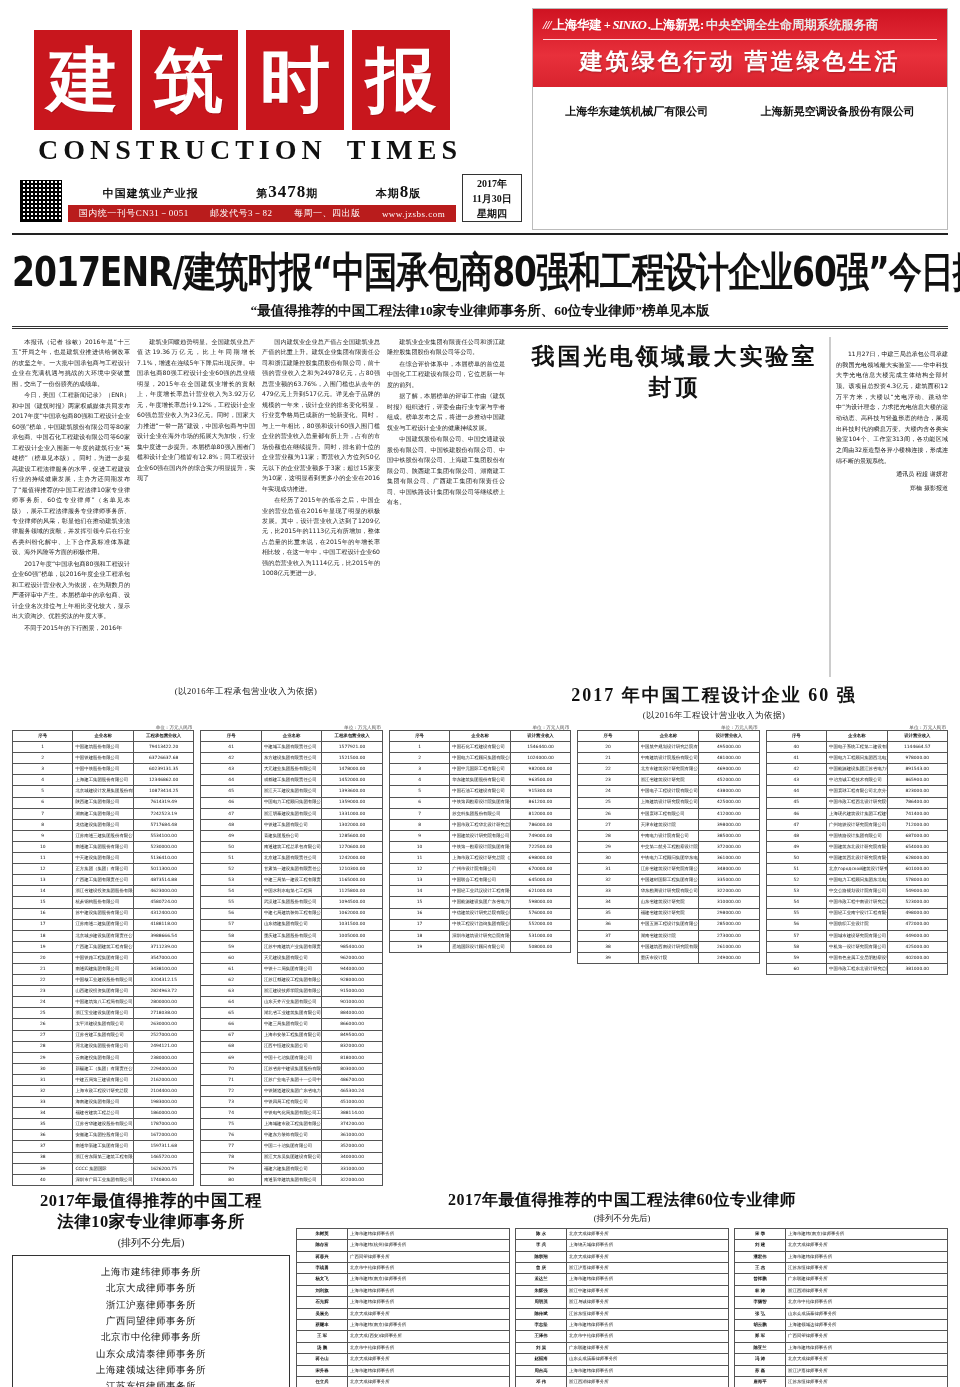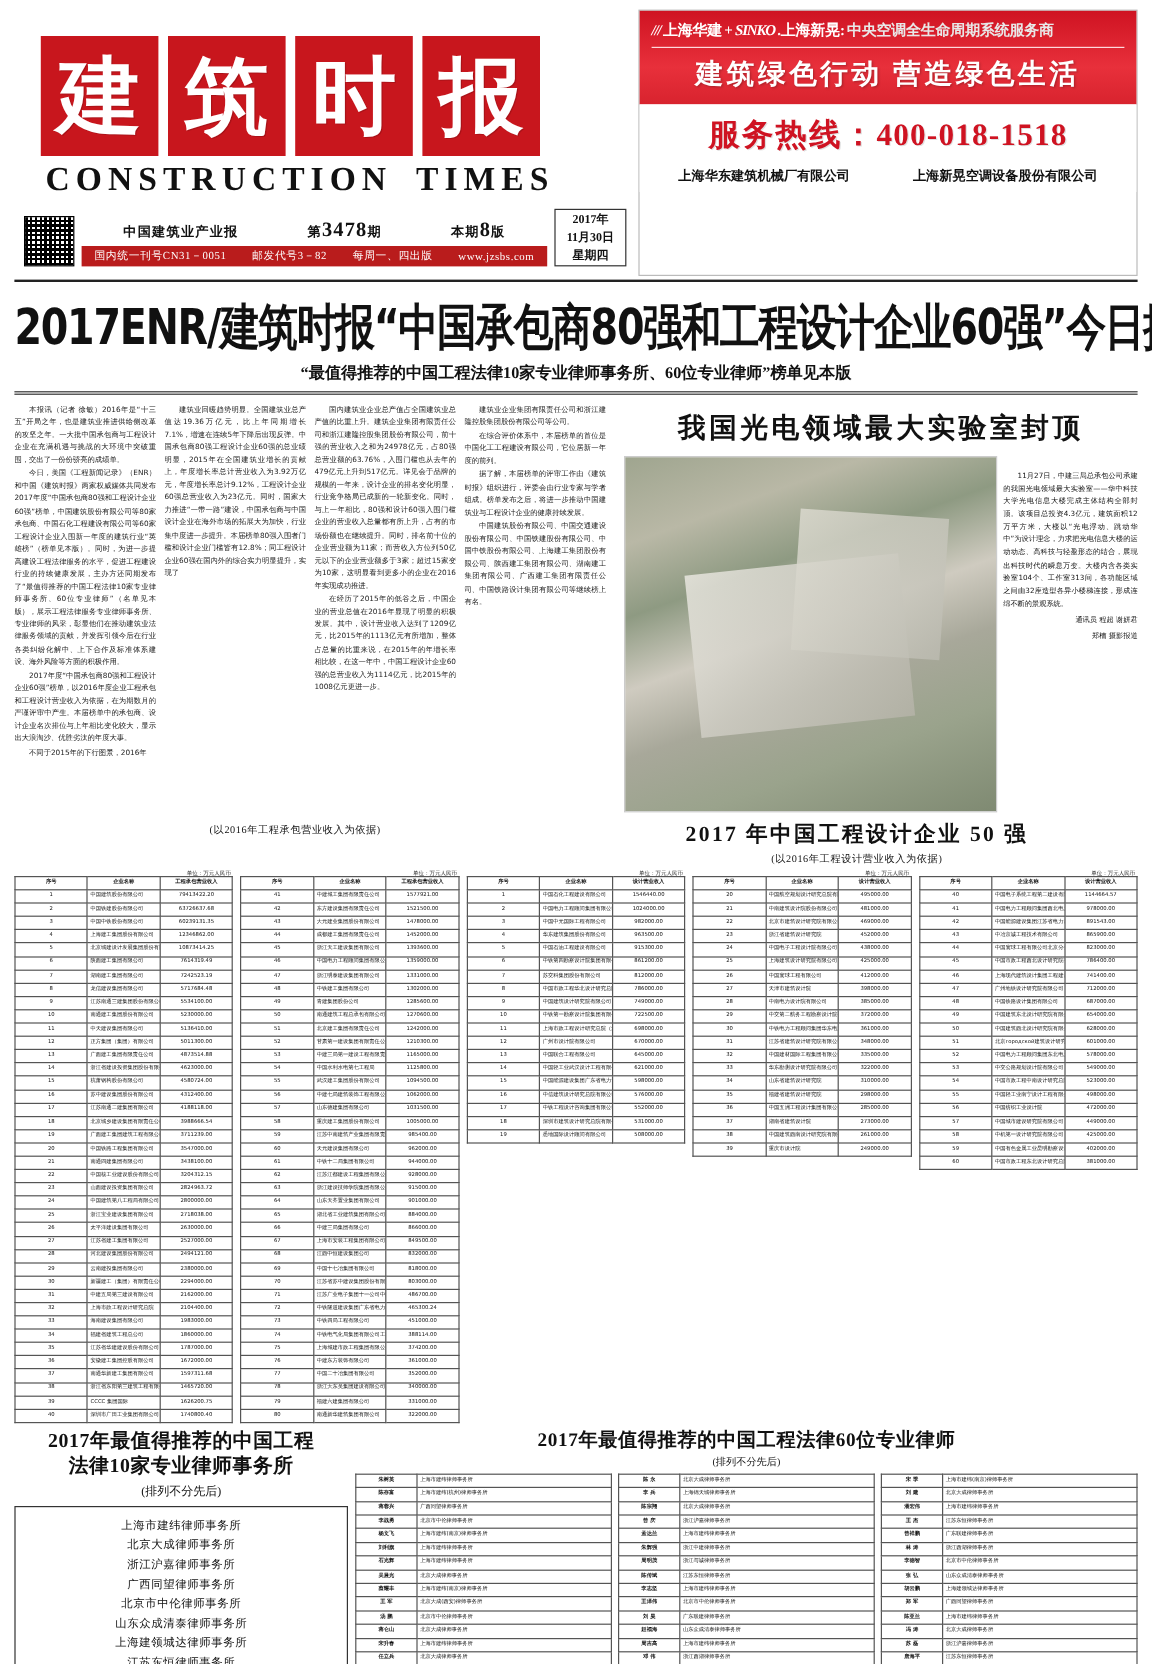--- a/index.html
+++ b/index.html
@@ -101,21 +101,21 @@
 
   
   .body-area { display: flex; gap: 8px; height: 340px; }
   .cols { display: flex; gap: 7px; width: 500px; }
   .col {
     width: 118px; font-size: 6.1px; line-height: 1.72;
     text-align: justify; color: #1a1a1a; overflow: hidden;
     font-family: "DejaVu Sans", sans-serif;
   }
   .col p { text-indent: 2em; margin-bottom: 1px; }
-  .photo-block { flex: 1; display: flex; flex-direction: column; }
+  .photo-block { flex: 1; display: flex; flex-direction: row; }
   .photo-title {
     text-align: center; font-size: 23px; font-weight: bold;
     font-family: "DejaVu Sans", sans-serif; letter-spacing: 3px;
     padding: 4px 0 8px;
   }
   .photo-row { display: flex; gap: 5px; flex: 1; }
   .photo {
     flex: 1; border: 1px solid #ccc;
     background:
       linear-gradient(160deg, #9fa58f 0%, #b9b8a6 18%, #8e9a82 33%, #cfcbc0 48%, #a8a89a 62%, #9aa38c 78%, #7f8a72 100%);
@@ -246,23 +246,20 @@
           <span>上海华建</span>
           <span>+</span>
           <span class="slash">SINKO</span>
           <span>.上海新晃:</span>
           <span class="gray">中央空调全生命周期系统服务商</span>
         </div>
         <div class="ad-rule"></div>
         <div class="ad-slogan">建筑绿色行动  营造绿色生活</div>
       </div>
       <div class="ad-white">
-        <div class="ad-hotline">
-          <span class="lbl">服务热线：</span><span>400-018-1518</span>
-        </div>
         <div class="ad-companies">
           <span>上海华东建筑机械厂有限公司</span>
           <span>上海新晃空调设备股份有限公司</span>
         </div>
       </div>
     </div>
   </div>
 
   <div class="rule-thick"></div>
 
@@ -304,21 +301,21 @@
         </div>
       </div>
     </div>
   </div>
 
   <div class="rank-heads">
     <div class="rank-head">
       <div class="sub">(以2016年工程承包营业收入为依据)</div>
     </div>
     <div class="rank-head">
-      <h2>2017 年中国工程设计企业 50 强</h2>
+      <h2>2017 年中国工程设计企业 60 强</h2>
       <div class="sub">(以2016年工程设计营业收入为依据)</div>
     </div>
   </div>
 
   <div class="tables-row">
     <div class="tcol">
       <div class="unit-note">单位：万元人民币</div>
       <table class="rank">
         <thead>
             <tr>

